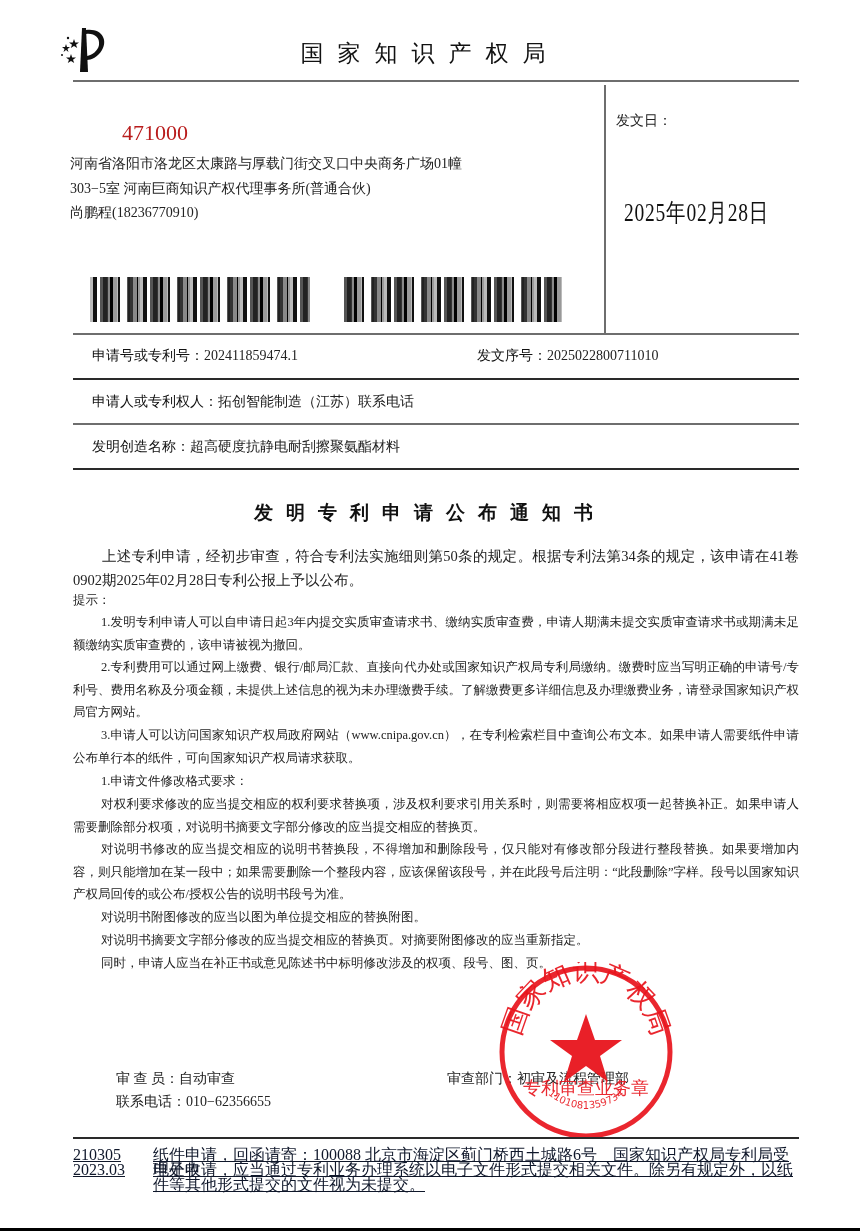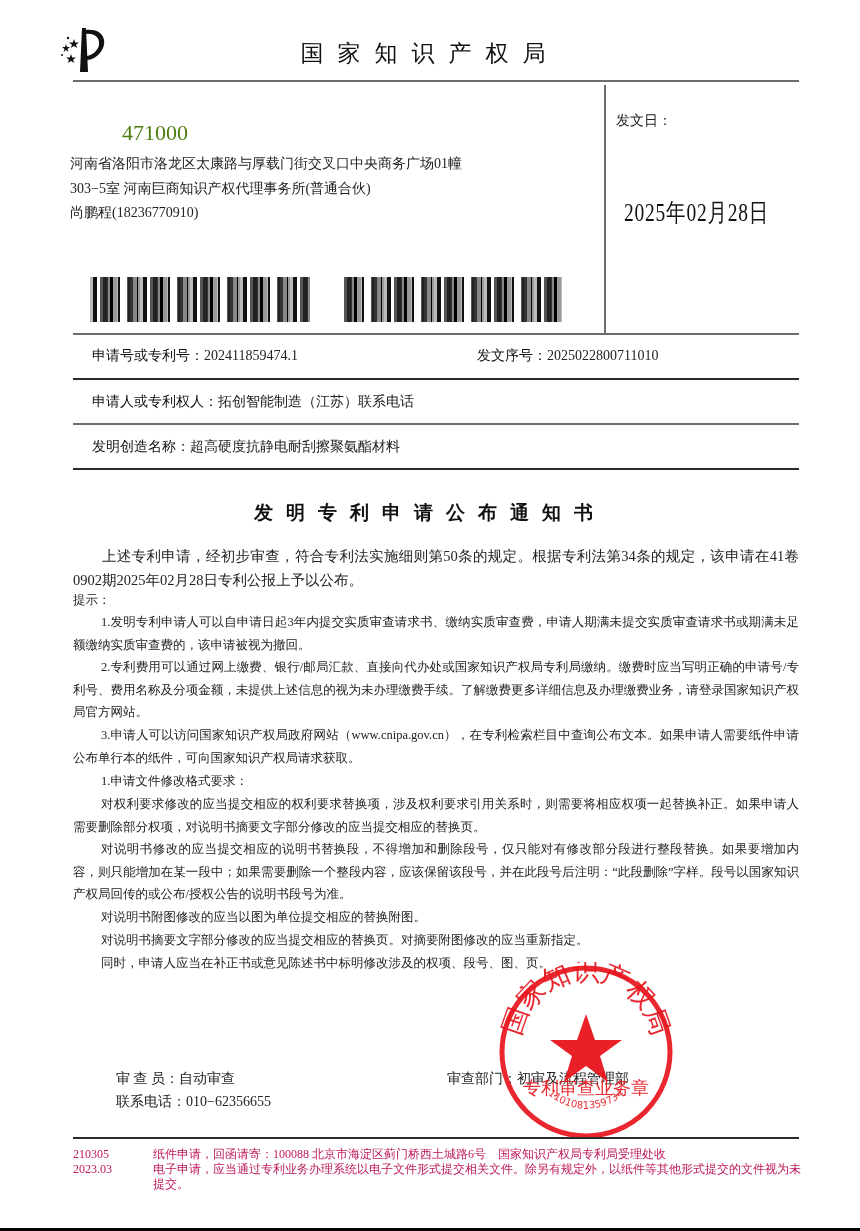--- a/index.html
+++ b/index.html
@@ -7,21 +7,21 @@
          font-family: "DejaVu Serif", "Liberation Serif", serif; color: #1a1a1a; }
   .abs { position: absolute; }
   .hrule { position: absolute; height: 2px; background: #6e6e6e; }
   .hrule.dark { background: #2a2a2a; }
   .vrule { position: absolute; width: 2px; background: #6e6e6e; }
 
   .logo { left: 58px; top: 22px; width: 70px; height: 52px; }
   .org-title { left: 0; width: 860px; top: 38px; text-align: center;
                font-family: "DejaVu Sans", sans-serif; font-size: 23px; letter-spacing: 14px; color:#111; }
 
-  .postcode { left: 122px; top: 120px; font-family: "Liberation Serif", serif; font-size: 22px; color:#4d7c0f; }
+  .postcode { left: 122px; top: 120px; font-family: "Liberation Serif", serif; font-size: 22px; color:#b91c1c; }
   .addr { left: 70px; width: 534px; font-size: 14px; color:#222;
           font-family: "Liberation Serif", serif; }
   .addr1 { top: 155px; } .addr2 { top: 180px; } .addr3 { top: 204px; }
 
   .issue-label { left: 616px; top: 112px; font-size: 14px; color:#222; font-family:"Liberation Serif", serif; }
   .issue-date { left: 624px; top: 196px; font-size: 25px; color:#111; font-family:"Liberation Serif", serif;
                 transform: scaleX(0.78); transform-origin: left top; letter-spacing: 1px; }
 
   .barcode { top: 277px; height: 45px; display:flex; align-items:stretch; }
   .barcode span { display:block; height:100%; }
@@ -41,21 +41,21 @@
   .h1 { top: 611px; } .h2 { top: 656px; } .h3 { top: 724px; } .h4 { top: 770px; }
   .h5 { top: 793px; } .h6 { top: 838px; } .h7 { top: 906px; } .h8 { top: 929px; } .h9 { top: 952px; }
 
   .sign { font-family: "Liberation Serif", serif; font-size: 14px; color:#222; }
   .examiner { left: 116px; top: 1070px; }
   .phone { left: 116px; top: 1093px; }
   .dept { left: 447px; top: 1070px; }
 
   .seal { left: 496px; top: 962px; width: 180px; height: 180px; }
 
-  .foot { font-family: "Liberation Serif", serif; font-size: 12px; color:#be185d; line-height: 15px; }
+  .foot { font-family: "Liberation Serif", serif; font-size: 16px; color:#0f172a; line-height: 15px; text-decoration: underline; }
   .foot-code1 { left: 73px; top: 1147px; }
   .foot-code2 { left: 73px; top: 1162px; }
   .foot-t1 { left: 153px; top: 1147px; width: 650px; }
   .foot-t2 { left: 153px; top: 1162px; width: 650px; }
 
   .bottom-bar { left: 0; top: 1228px; width: 860px; height: 3px; background: #000; }
 </style>
 </head>
 <body>
 

